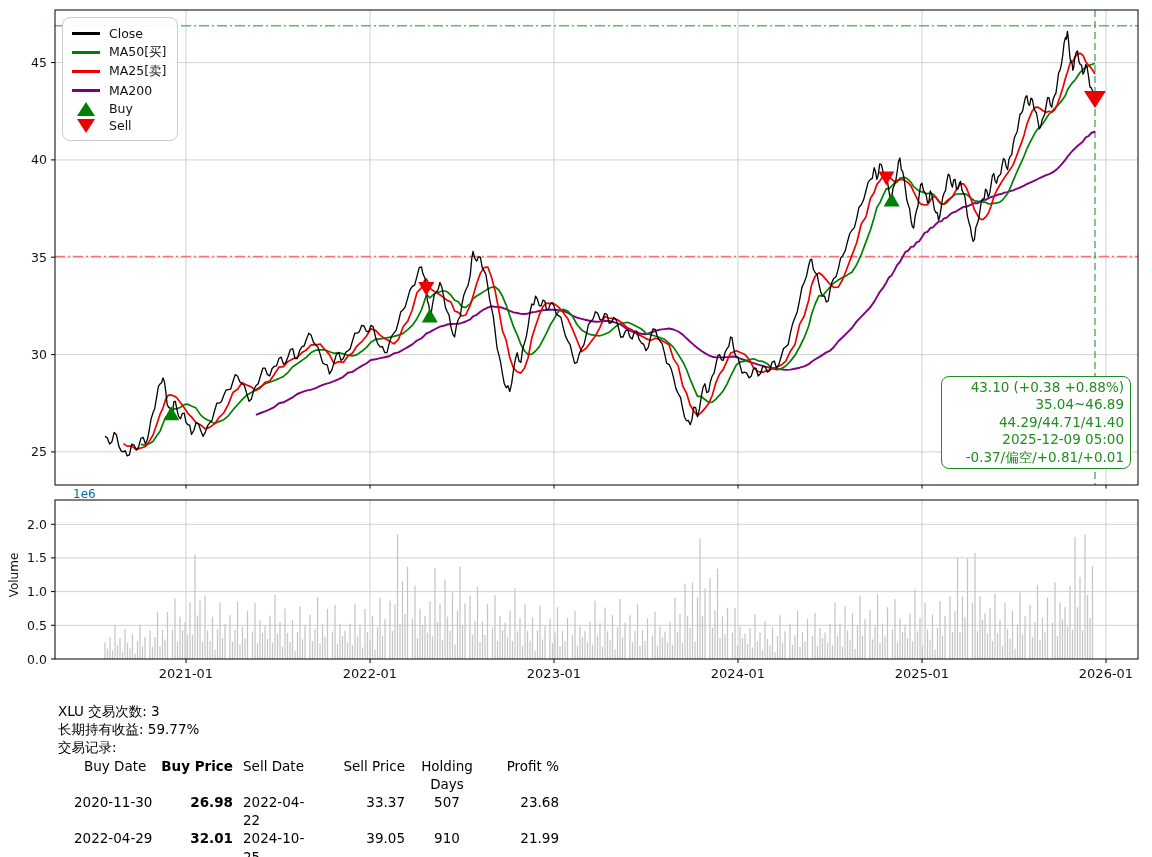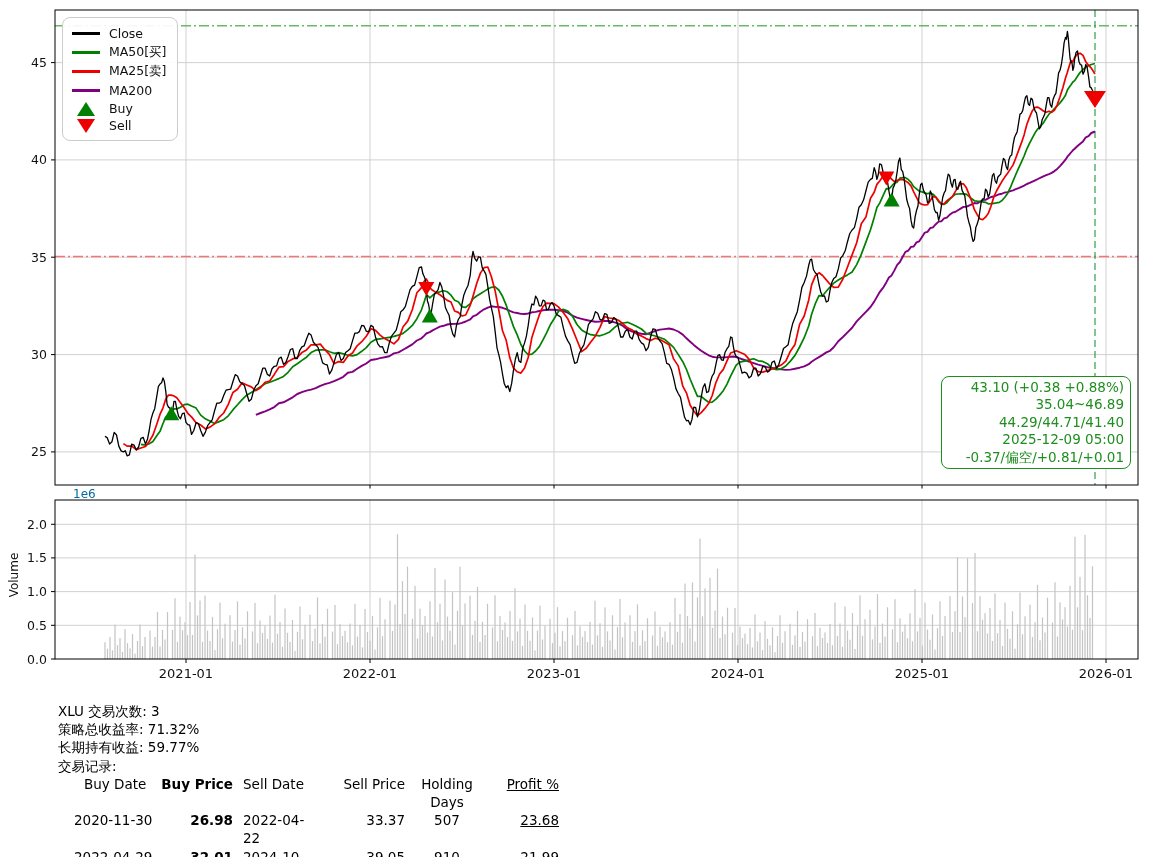--- a/index.html
+++ b/index.html
@@ -23,21 +23,21 @@
   .offset-label{position:absolute;left:56px;top:487px;font-size:12px;color:#0369a1;margin-left:17px;}
   
   .stats{position:absolute;left:58px;top:702px;font-size:13.5px;line-height:18.2px;color:#000;}
   .trow{display:grid;grid-template-columns:85px 74px 88px 84px 84px 70px;margin-left:16px;}
   .trow span{display:block;}
   .trow .c0{text-align:left;}
   .trow .c1{text-align:right;font-weight:bold;}
   .trow .c2{text-align:left;padding-left:10px;}
   .trow .c3{text-align:right;}
   .trow .c4{text-align:center;}
-  .trow .c5{text-align:right;text-decoration:underline;}
+  .trow .c5{text-align:right;}
   .trow.header .c0{padding-left:10px;}
 </style>
 </head>
 <body>
 
 <div class="fig">
 
   <svg class="chart" id="chart-svg" width="1152" height="695">
       <line x1="186.0" y1="10.0" x2="186.0" y2="485.0" stroke="#cccccc" stroke-width="0.9"></line>
       <line x1="186.0" y1="500.0" x2="186.0" y2="659.0" stroke="#cccccc" stroke-width="0.9"></line>
@@ -536,21 +536,20 @@
     <div>44.29/44.71/41.40</div>
     <div>2025-12-09 05:00</div>
     <div>-0.37/偏空/+0.81/+0.01</div>
   </div>
 
   <div class="vol-ylabel">Volume</div>
   <div class="offset-label">1e6</div>
 
   <div class="stats">
     <div>XLU 交易次数: 3</div>
-    <div>策略总收益率: 71.32%</div>
     <div>长期持有收益: 59.77%</div>
     <div>交易记录:</div>
     <div class="trow header">
       <span class="c0">Buy Date</span>
       <span class="c1">Buy Price</span>
       <span class="c2">Sell Date</span>
       <span class="c3">Sell Price</span>
       <span class="c4">Holding Days</span>
       <span class="c5">Profit %</span>
     </div>

